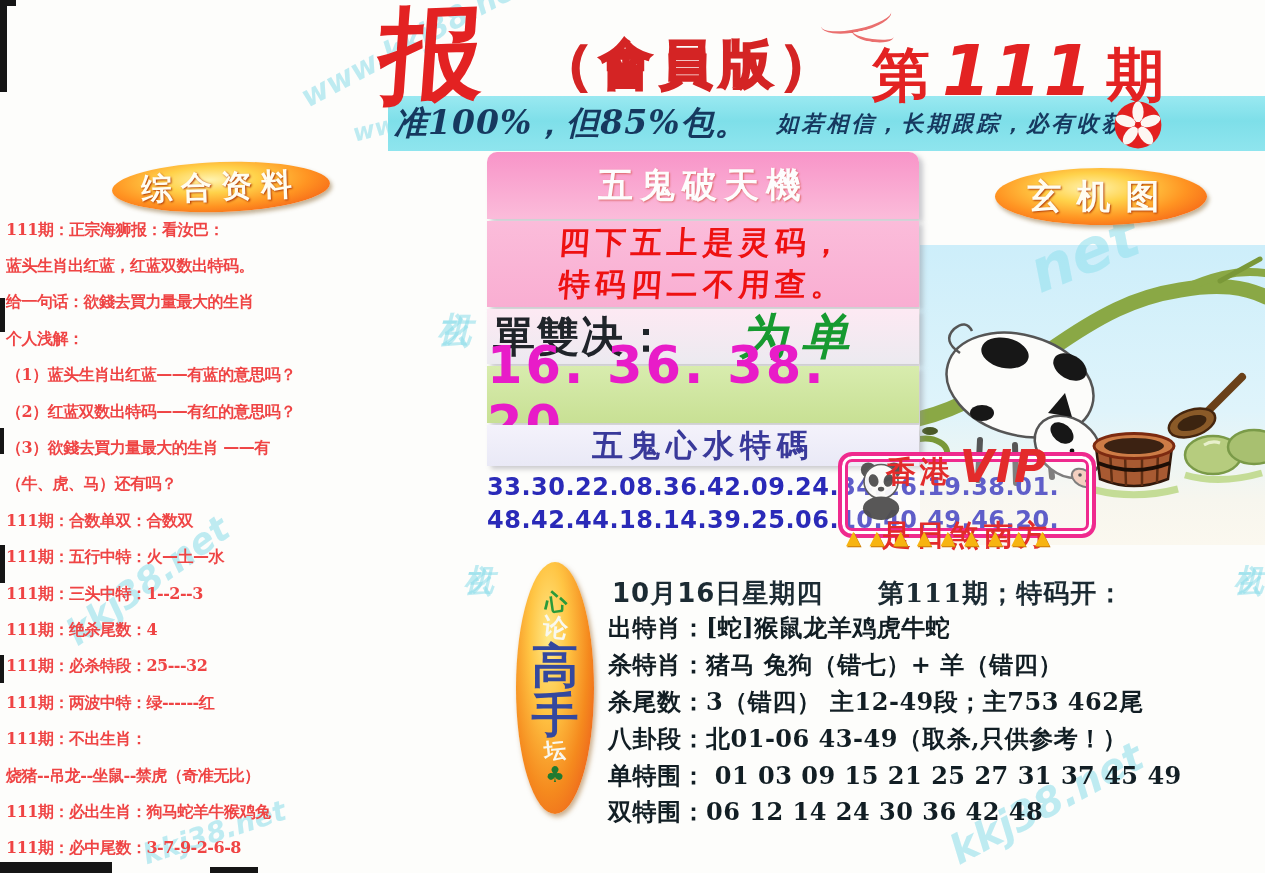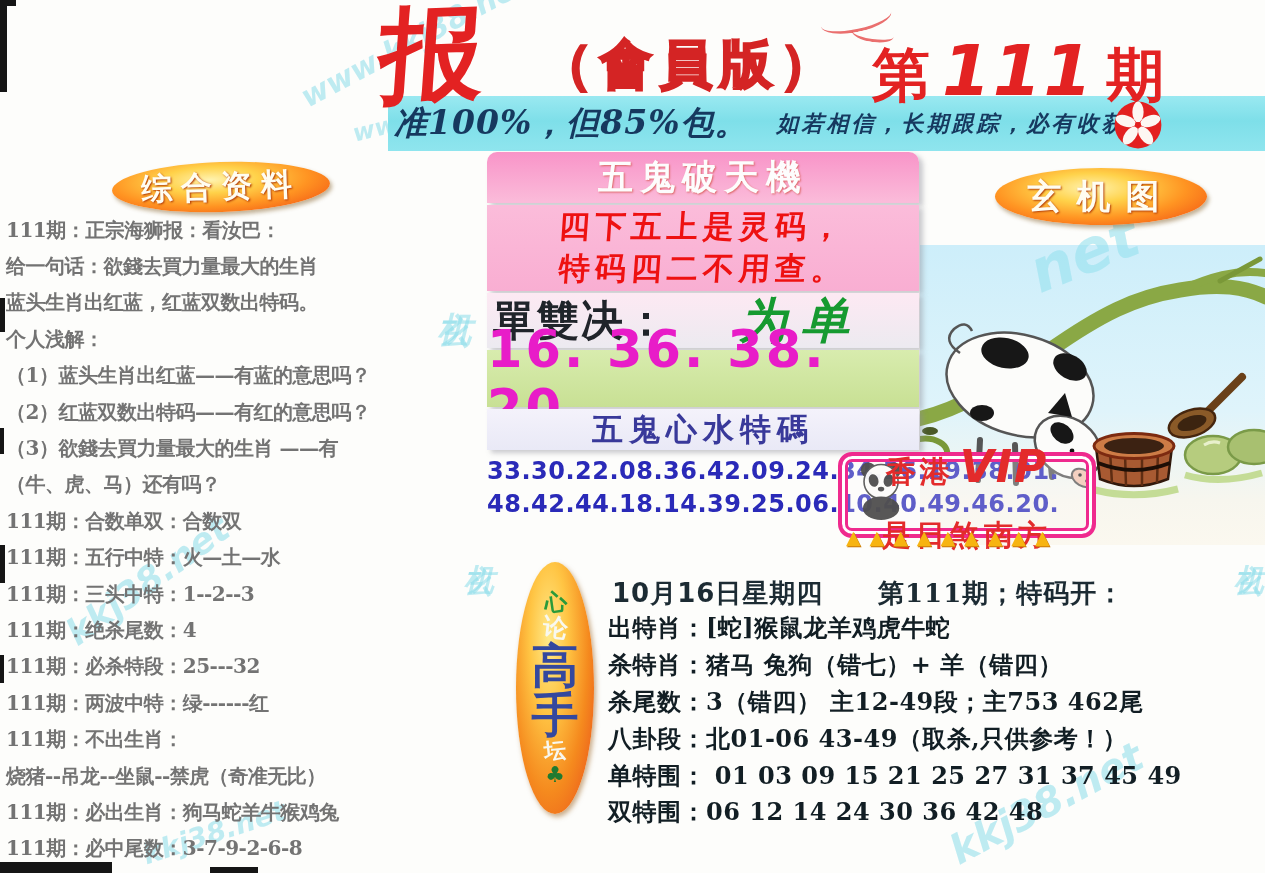--- a/index.html
+++ b/index.html
@@ -49,27 +49,27 @@
   .banner .small{font-size:22px;font-weight:bold;font-style:italic;margin-left:28px;letter-spacing:3px;white-space:nowrap;}
   .emblem{position:absolute;left:1112px;top:99px;width:52px;height:52px;z-index:3;}
   
   .gold-oval{position:absolute;border-radius:50%;display:flex;align-items:center;justify-content:center;
       background:radial-gradient(ellipse at 45% 35%,#fff3b0 0%,#ffd24a 28%,#ff9422 58%,#ee4410 100%);
       box-shadow:2px 3px 4px rgba(120,80,20,.45);color:#fffdf2;font-weight:bold;z-index:2;}
   .zh-header{left:112px;top:162px;width:218px;height:50px;font-size:31px;letter-spacing:9px;transform:rotate(-2deg);
       text-shadow:1px 1px 2px #b33c08;}
   .xj-header{left:995px;top:168px;width:212px;height:57px;font-size:34px;letter-spacing:15px;text-shadow:1px 1px 2px #b33c08;}
   .left-lines{position:absolute;left:6px;top:212px;width:492px;z-index:2;}
-  .lline{height:36.4px;display:flex;align-items:center;font-size:20px;font-weight:600;color:#737373;
+  .lline{height:36.4px;display:flex;align-items:center;font-size:16px;font-weight:600;color:#ef4444;
       letter-spacing:-0.5px;white-space:nowrap;}
   
   .mid{position:absolute;left:487px;top:152px;width:432px;z-index:2;}
   .strip{position:relative;display:flex;align-items:center;justify-content:center;
       box-shadow:4px 3px 5px rgba(140,140,150,.45);margin-bottom:2px;}
-  .strip1{height:51px;background:linear-gradient(180deg,#f894c8,#fbbcda);border-radius:10px 10px 0 0;
+  .strip1{height:67px;background:linear-gradient(180deg,#f894c8,#fbbcda);border-radius:10px 10px 0 0;
       color:#fdfdfd;font-size:35px;font-weight:bold;letter-spacing:7px;text-shadow:1px 1px 2px #d66;}
   .strip2{height:86px;background:linear-gradient(180deg,#fbbcda,#f9aed2);flex-direction:column;justify-content:space-evenly;}
   .strip2 .redline{color:#ee1111;font-size:31px;font-weight:900;letter-spacing:5px;transform:skewX(-4deg);}
   .strip3{height:55px;background:linear-gradient(180deg,#fde9f3,#eceaf0);justify-content:flex-start;}
   .strip3 .lab{font-size:42px;font-weight:900;color:#20242a;margin-left:6px;letter-spacing:2px;}
   .strip3 .val{font-size:48px;font-weight:900;font-style:italic;color:#169a30;margin-left:70px;letter-spacing:14px;}
   .strip4{height:57px;background:linear-gradient(180deg,#d8ecae,#c8e094);}
   .strip4 .lucky{font-size:51px;font-weight:900;color:#e81cc8;font-family:"DejaVu Sans",sans-serif;letter-spacing:3px;}
   .strip5{height:41px;background:linear-gradient(180deg,#f4f2fb,#e9e9f6);
       color:#39399a;font-size:31px;font-weight:bold;letter-spacing:6px;}
@@ -153,22 +153,22 @@
       <ellipse cx="30" cy="15" rx="6.5" ry="12" transform="rotate(144 30 30)"></ellipse>
       <ellipse cx="30" cy="15" rx="6.5" ry="12" transform="rotate(216 30 30)"></ellipse>
       <ellipse cx="30" cy="15" rx="6.5" ry="12" transform="rotate(288 30 30)"></ellipse>
     </g>
     <circle cx="30" cy="30" r="3.5" fill="#e32020"></circle>
   </svg>
 
   <div class="gold-oval zh-header" data-name="section-header-zonghe-ziliao">综合资料</div>
   <div class="left-lines" data-name="prediction-list">
     <div class="lline" data-name="info-line">111期：正宗海狮报：看汝巴：</div>
+    <div class="lline" data-name="info-line">蓝头生肖出红蓝，红蓝双数出特码。</div>
     <div class="lline" data-name="info-line">给一句话：欲錢去買力量最大的生肖</div>
-    <div class="lline" data-name="info-line">蓝头生肖出红蓝，红蓝双数出特码。</div>
     <div class="lline" data-name="info-line">个人浅解：</div>
     <div class="lline" data-name="info-line">（1）蓝头生肖出红蓝——有蓝的意思吗？</div>
     <div class="lline" data-name="info-line">（2）红蓝双数出特码——有红的意思吗？</div>
     <div class="lline" data-name="info-line">（3）欲錢去買力量最大的生肖 ——有</div>
     <div class="lline" data-name="info-line">（牛、虎、马）还有吗？</div>
     <div class="lline" data-name="info-line">111期：合数单双：合数双</div>
     <div class="lline" data-name="info-line">111期：五行中特：火—土—水</div>
     <div class="lline" data-name="info-line">111期：三头中特：1--2--3</div>
     <div class="lline" data-name="info-line">111期：绝杀尾数：4</div>
     <div class="lline" data-name="info-line">111期：必杀特段：25---32</div>

